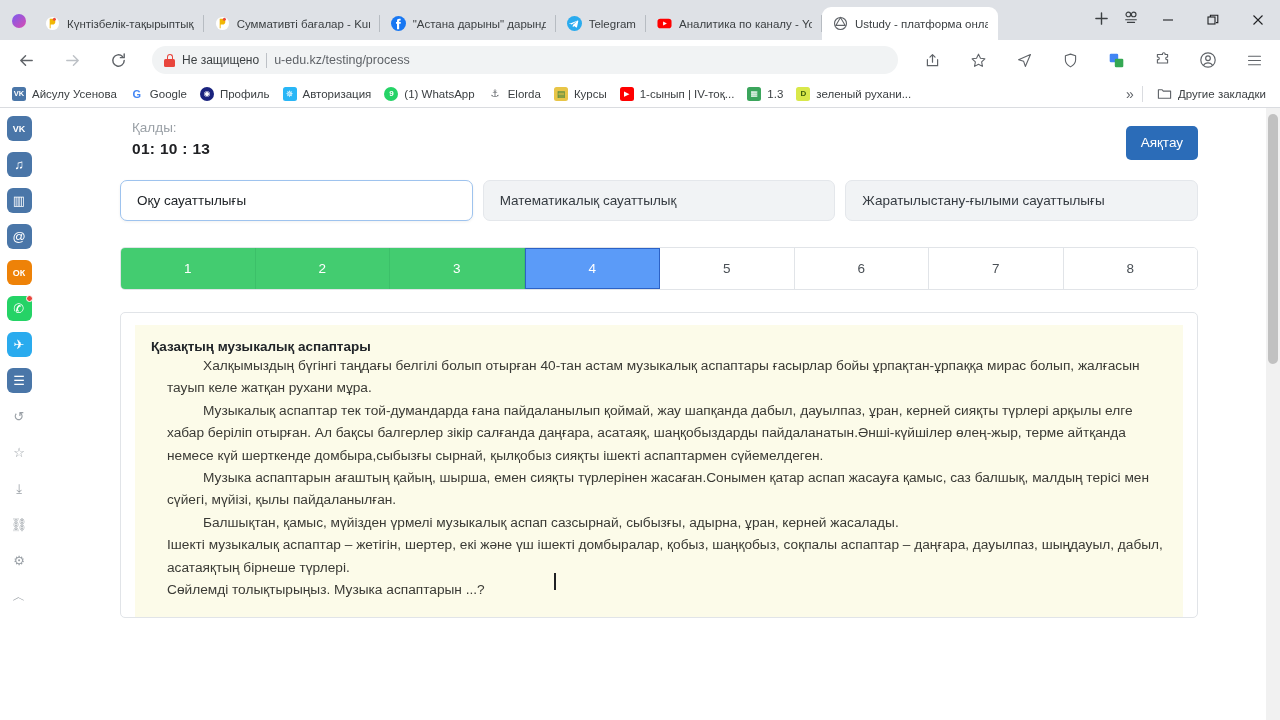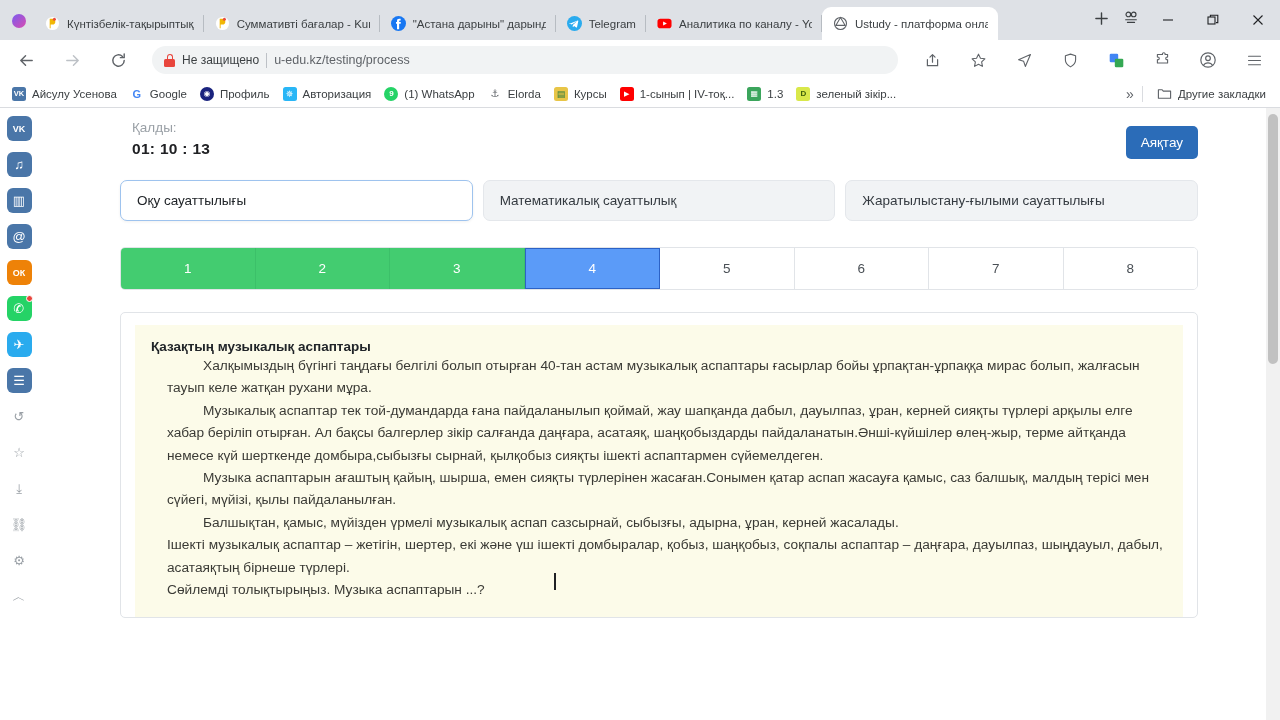--- a/index.html
+++ b/index.html
@@ -92,21 +92,21 @@
     display: flex; align-items: center; justify-content: center;
     font-size: 13px; color: #fff; position: relative; flex: 0 0 25px;
   }
   .rail-ico.plain { background: transparent; color: #9aa0a6; }
   .rail-dot { position: absolute; top: -1px; right: -1px; width: 7px; height: 7px; border-radius: 50%; background: #e8453c; border: 1.5px solid #fff; }
 
   .page { flex: 1; background: #ffffff; position: relative; overflow: hidden; padding: 0 22px; }
   .inner { max-width: 1078px; margin: 0 auto; }
 
   
-  .hdr { display: flex; align-items: center; padding-top: 10px; }
+  .hdr { display: flex; align-items: flex-end; padding-top: 10px; }
   .timer-block { padding-left: 12px; }
   .timer-label { font-size: 13.5px; color: #9aa0a6; line-height: 20px; }
   .timer-value { font-size: 15.5px; color: #202124; font-weight: bold; line-height: 22px; letter-spacing: .3px; }
   .hdr-actions { margin-left: auto; display: flex; gap: 10px; padding-top: 7px; }
   .btn { border: none; border-radius: 5px; color: #fff; font-size: 13.5px; padding: 9px 15px; cursor: pointer; font-family: inherit; line-height: 1.15; }
   .btn-save { background: #28a745; }
   .btn-finish { background: #2b6cb8; }
 
   
   .subjects { display: flex; gap: 10px; margin-top: 20px; }
@@ -349,21 +349,21 @@
     <div class="bm">
         <span class="bmicon" style="background:#ff0000;font-size:7px">▶</span>
         <span>1-сынып | IV-тоқ...</span>
       </div>
     <div class="bm">
         <span class="bmicon" style="background:#3ba55c;font-size:8px">▦</span>
         <span>1.3</span>
       </div>
     <div class="bm">
         <span class="bmicon" style="background:#d9e84a;color:#3b5d0b;font-size:8px">D</span>
-        <span>зеленый зікір...</span>
+        <span>зеленый рухани...</span>
       </div>
 
     <div class="bm-overflow">
       <span style="font-size:14px;color:#5f6368;">»</span>
       <span class="bm-sep"></span>
       <div class="bm">
         <svg class="favicon" viewBox="0 0 16 16">
             <path d="M1.5 4h4l1.2 1.5h7.8v7.5h-13z" fill="none" stroke="#5f6368" stroke-width="1.2" stroke-linejoin="round"></path>
           </svg>
         <span>Другие закладки</span>

